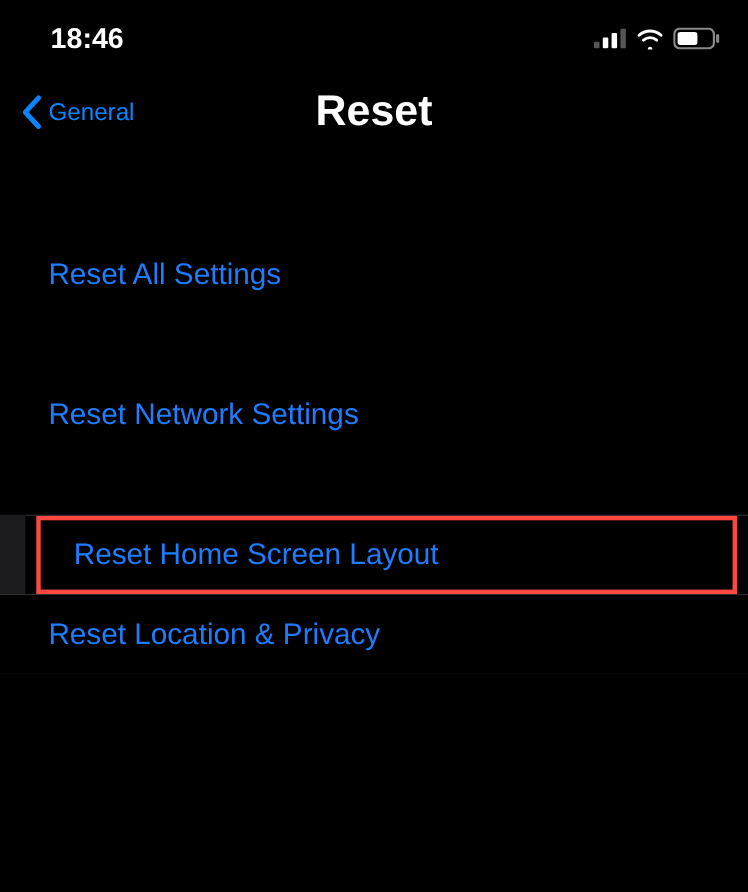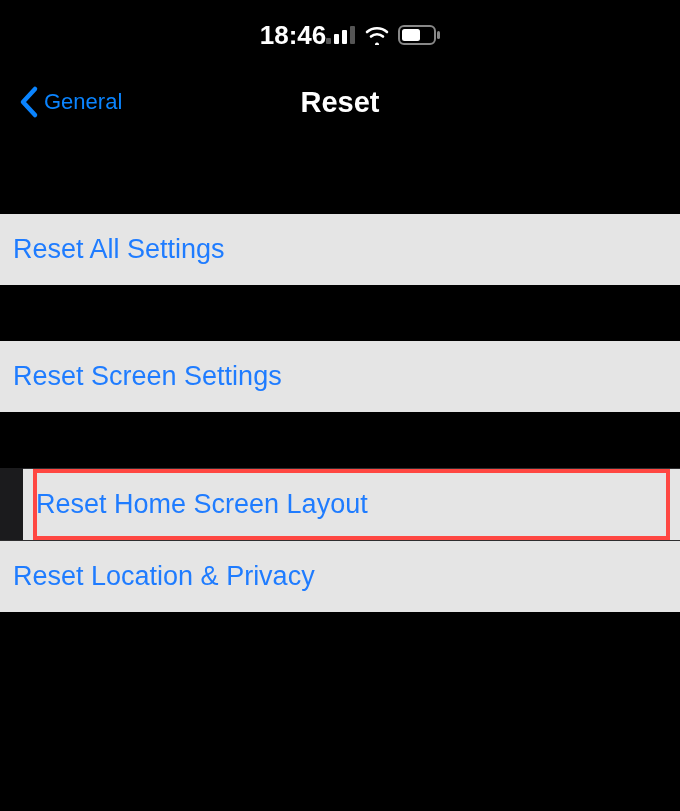--- a/index.html
+++ b/index.html
@@ -10,21 +10,21 @@
     body {
       width: 680px;
       height: 811px;
       background: #000;
       font-family: -apple-system, BlinkMacSystemFont, "Helvetica Neue", Arial, sans-serif;
       color: #fff;
       overflow: hidden;
     }
     .status-bar {
       display: flex;
-      justify-content: center;
+      justify-content: space-between;
       align-items: center;
       padding: 18px 26px 10px 46px;
       height: 62px;
     }
     .status-time {
       font-size: 26px;
       font-weight: 600;
       color: #fff;
     }
     .status-icons {
@@ -50,44 +50,44 @@
       z-index: 1;
     }
     .back-chevron {
       display: inline-flex;
       align-items: center;
     }
     .nav-title {
       position: absolute;
       left: 50%;
       transform: translateX(-50%);
-      font-size: 29px;
+      font-size: 39px;
       font-weight: 600;
       color: #fff;
     }
     .content {
       padding-top: 16px;
     }
     .spacer {
       height: 56px;
       background: #000;
     }
     .spacer-sm {
       height: 56px;
       background: #000;
     }
     .group {
       background: #1b1b1d;
     }
     .row {
-      padding: 20px 13px;
+      padding: 20px 44px;
       font-size: 27px;
       color: #1f7cff;
       cursor: pointer;
-      background: #e5e5e5;
+      background: #000000;
     }
     .row.sep {
       border-top: 1px solid #2e2e30;
     }
     .highlight {
       position: relative;
       margin-left: 23px;
     }
     .highlight::after {
       content: "";
@@ -144,21 +144,21 @@
   <div class="group">
     <div class="row">
       <span>Reset All Settings</span>
     </div>
   </div>
 
   <div class="spacer-sm"></div>
 
   <div class="group">
     <div class="row">
-      <span>Reset Screen Settings</span>
+      <span>Reset Network Settings</span>
     </div>
   </div>
 
   <div class="spacer-sm"></div>
 
   <div class="group">
     <div class="row sep highlight">
       <span>Reset Home Screen Layout</span>
     </div>
     <div class="row sep">

